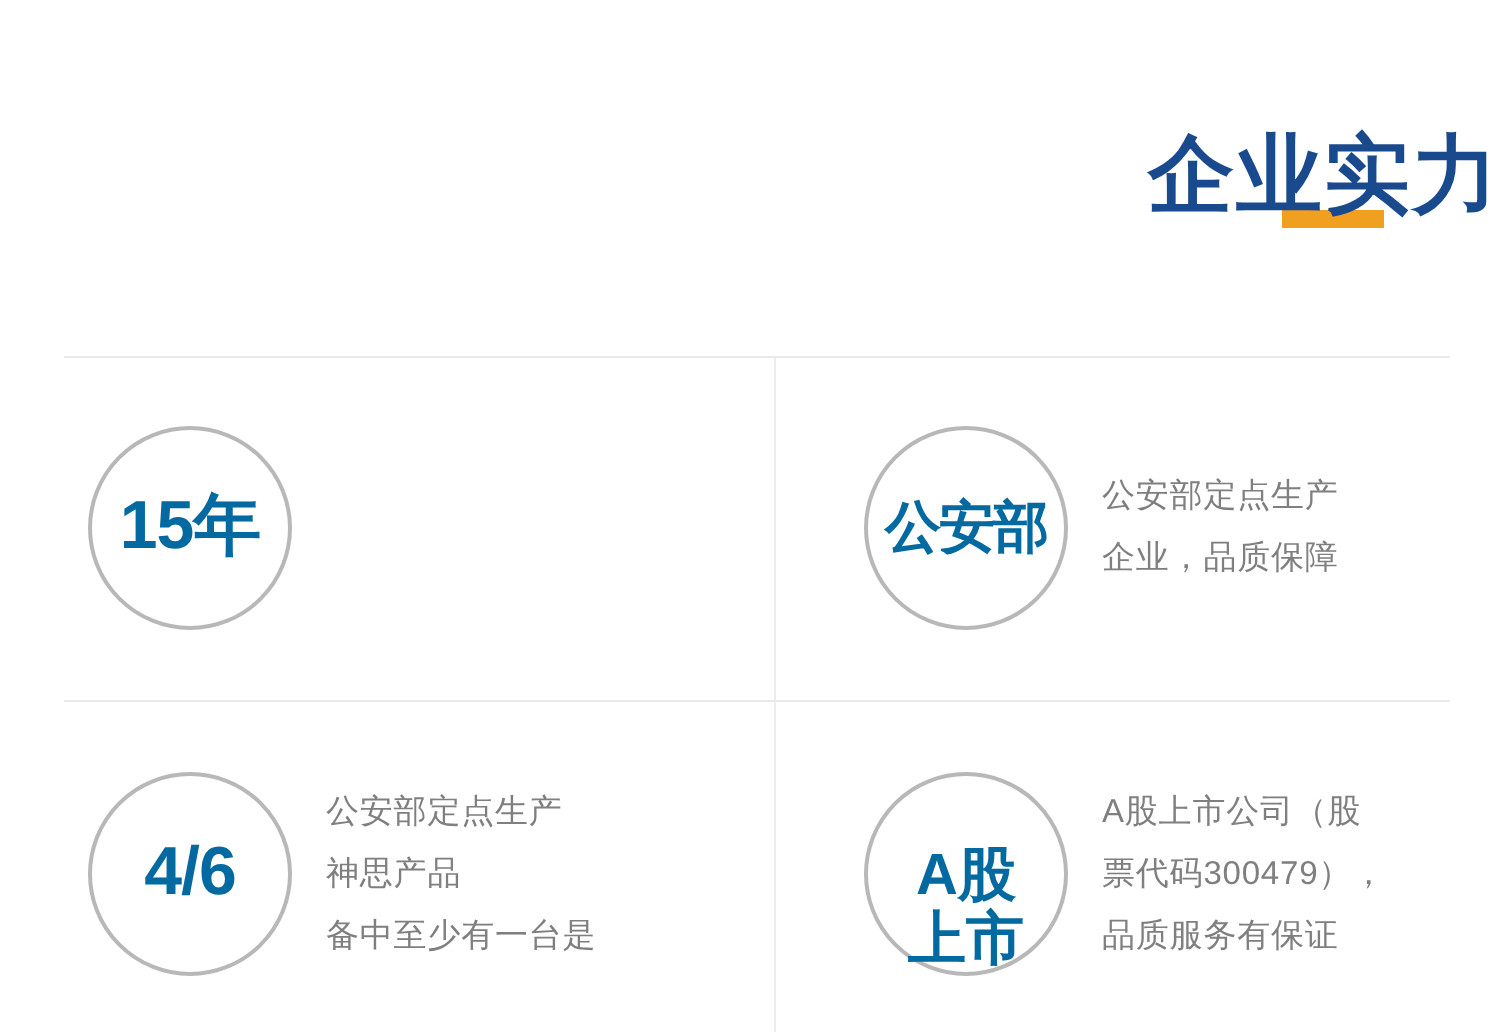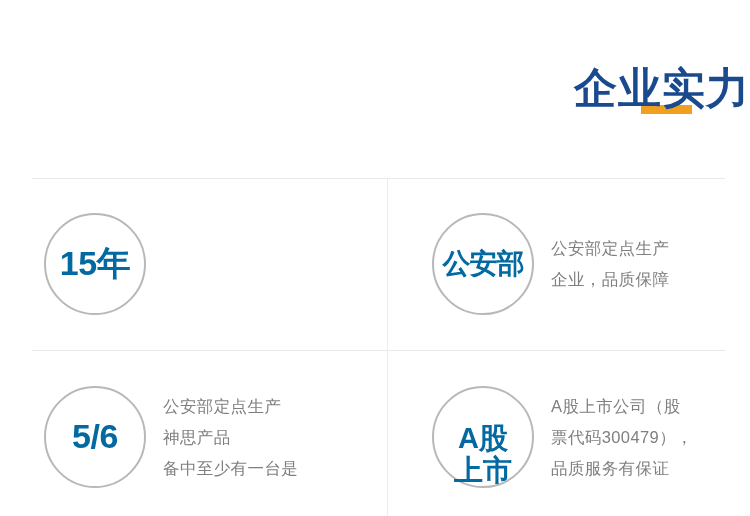--- a/index.html
+++ b/index.html
@@ -147,21 +147,21 @@
       <span class="badge-text sz-med">公安部</span>
     </div>
     <div class="desc">
       <div>公安部定点生产</div>
       <div>企业，品质保障</div>
     </div>
   </div>
 
   <div class="cell c2">
     <div class="badge">
-      <span class="badge-text sz-big">5/6</span>
+      <span class="badge-text sz-big">4/6</span>
     </div>
     <div class="desc">
       <div>公安部定点生产</div>
       <div>神思产品</div>
       <div>备中至少有一台是</div>
     </div>
   </div>
 
   <div class="cell c3">
     <div class="badge">

